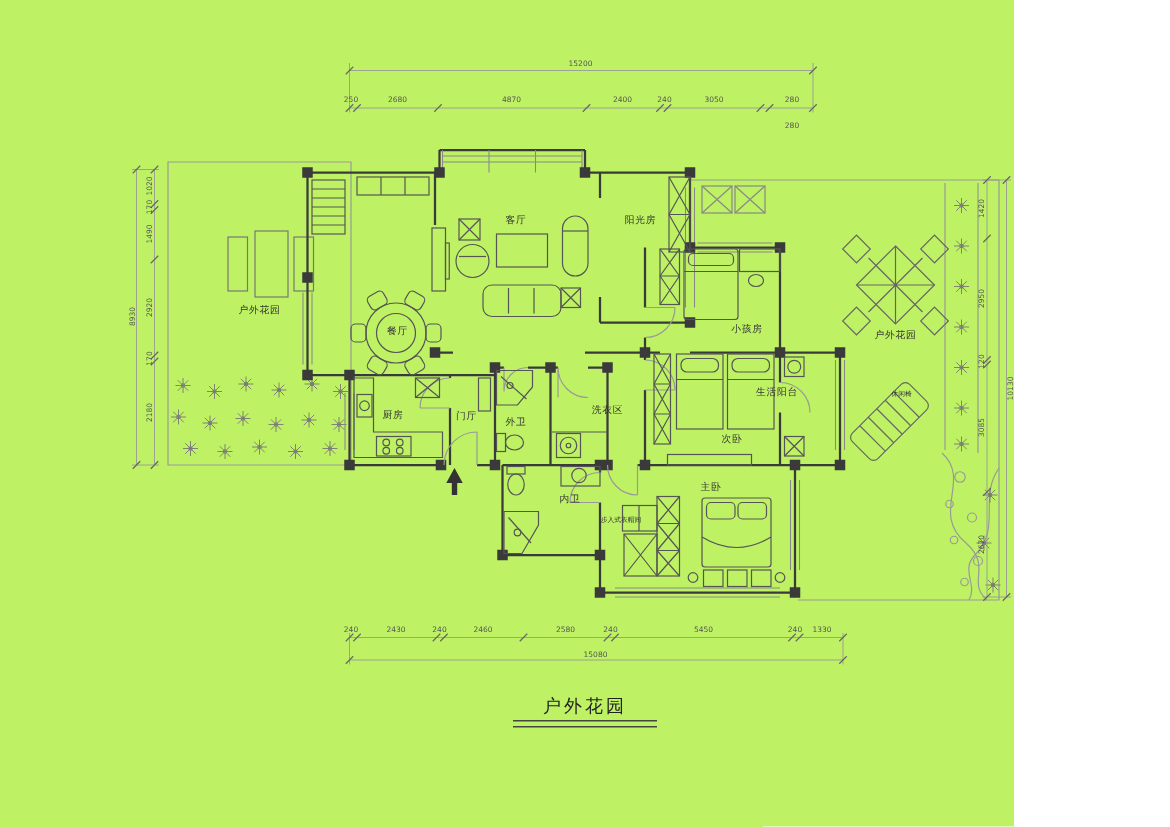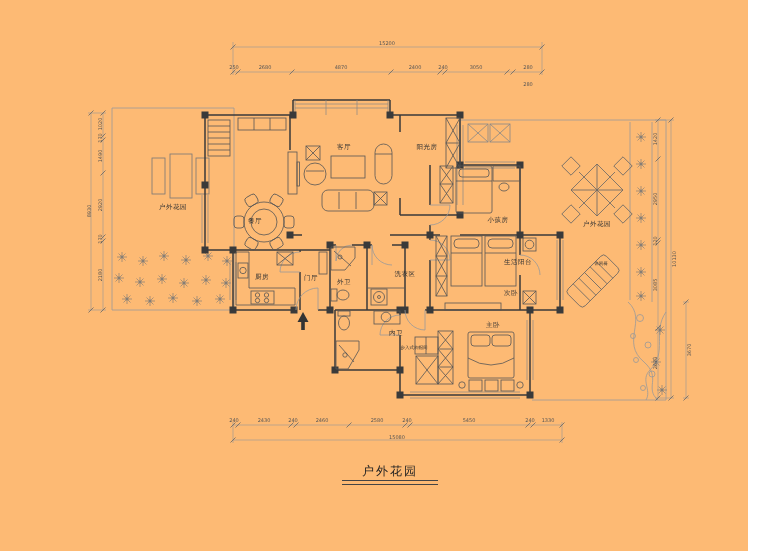--- a/index.html
+++ b/index.html
@@ -1,17 +1,17 @@
 <!DOCTYPE html>
 <html><head>
 <meta charset="utf-8">
 <style>
   html,body{margin:0;padding:0;background:#fff;}
   body{width:780px;height:551px;font-family:"DejaVu Sans","Liberation Sans",sans-serif;}
-  #canvas{position:relative;width:748px;height:551px;background:#fdba74;overflow:hidden;}
+  #canvas{position:relative;width:676px;height:551px;background:#bef264;overflow:hidden;}
   #canvas > svg{position:absolute;left:0;top:0;}
   .lbl{position:absolute;transform:translate(-50%,-50%);font-size:6.5px;color:#333;letter-spacing:0.5px;white-space:nowrap;}
   .lbl.tiny{font-size:4.5px;letter-spacing:0;}
   .dim{position:absolute;transform:translate(-50%,-50%);font-size:5px;color:#555;white-space:nowrap;}
   .dim.v{transform:translate(-50%,-50%) rotate(-90deg);}
   #title{position:absolute;left:390px;top:471px;transform:translate(-50%,-50%);font-size:12px;color:#222;letter-spacing:2px;white-space:nowrap;}
   .rule{position:absolute;left:342px;width:96px;height:0;border-top:1px solid #444;}
 </style>
 </head>
 <body>
@@ -319,30 +319,30 @@
              M100.5,239.5 L105.5,234.5 M100.5,243.5 L105.5,238.5 M100.5,312.5 L105.5,307.5
              M655.5,122.5 L660.5,117.5 M655.5,161.5 L660.5,156.5 M655.5,242.5 L660.5,237.5 M655.5,245.5 L660.5,240.5
              M655.5,330.5 L660.5,325.5 M655.5,400.5 L660.5,395.5
              M668.5,122.5 L673.5,117.5 M668.5,400.5 L673.5,395.5
              M683.5,304.5 L688.5,299.5 M683.5,400.5 L688.5,395.5"></path>
   </g>
 </svg>
 
 <span class="lbl" style="left:344px;top:147px">客厅</span>
 <span class="lbl" style="left:427px;top:147px">阳光房</span>
-<span class="lbl" style="left:255px;top:221px">餐厅</span>
+<span class="lbl" style="left:265px;top:221px">餐厅</span>
 <span class="lbl" style="left:262px;top:277px">厨房</span>
 <span class="lbl" style="left:311px;top:278px">门厅</span>
 <span class="lbl" style="left:344px;top:282px">外卫</span>
 <span class="lbl" style="left:405px;top:274px">洗衣区</span>
 <span class="lbl" style="left:498px;top:220px">小孩房</span>
-<span class="lbl" style="left:511px;top:293px">次卧</span>
+<span class="lbl" style="left:488px;top:293px">次卧</span>
 <span class="lbl" style="left:518px;top:262px">生活阳台</span>
-<span class="lbl" style="left:493px;top:325px">主卧</span>
-<span class="lbl" style="left:396px;top:333px">内卫</span>
+<span class="lbl" style="left:474px;top:325px">主卧</span>
+<span class="lbl" style="left:380px;top:333px">内卫</span>
 <span class="lbl tiny" style="left:414px;top:347px">步入式衣帽间</span>
 <span class="lbl" style="left:173px;top:207px">户外花园</span>
 <span class="lbl" style="left:597px;top:224px">户外花园</span>
 <span class="lbl tiny" style="left:601px;top:263px">休闲椅</span>
 
 <span class="dim" style="left:387px;top:43px">15200</span>
 <span class="dim" style="left:234px;top:67px">250</span>
 <span class="dim" style="left:265px;top:67px">2680</span>
 <span class="dim" style="left:341px;top:67px">4870</span>
 <span class="dim" style="left:415px;top:67px">2400</span>

